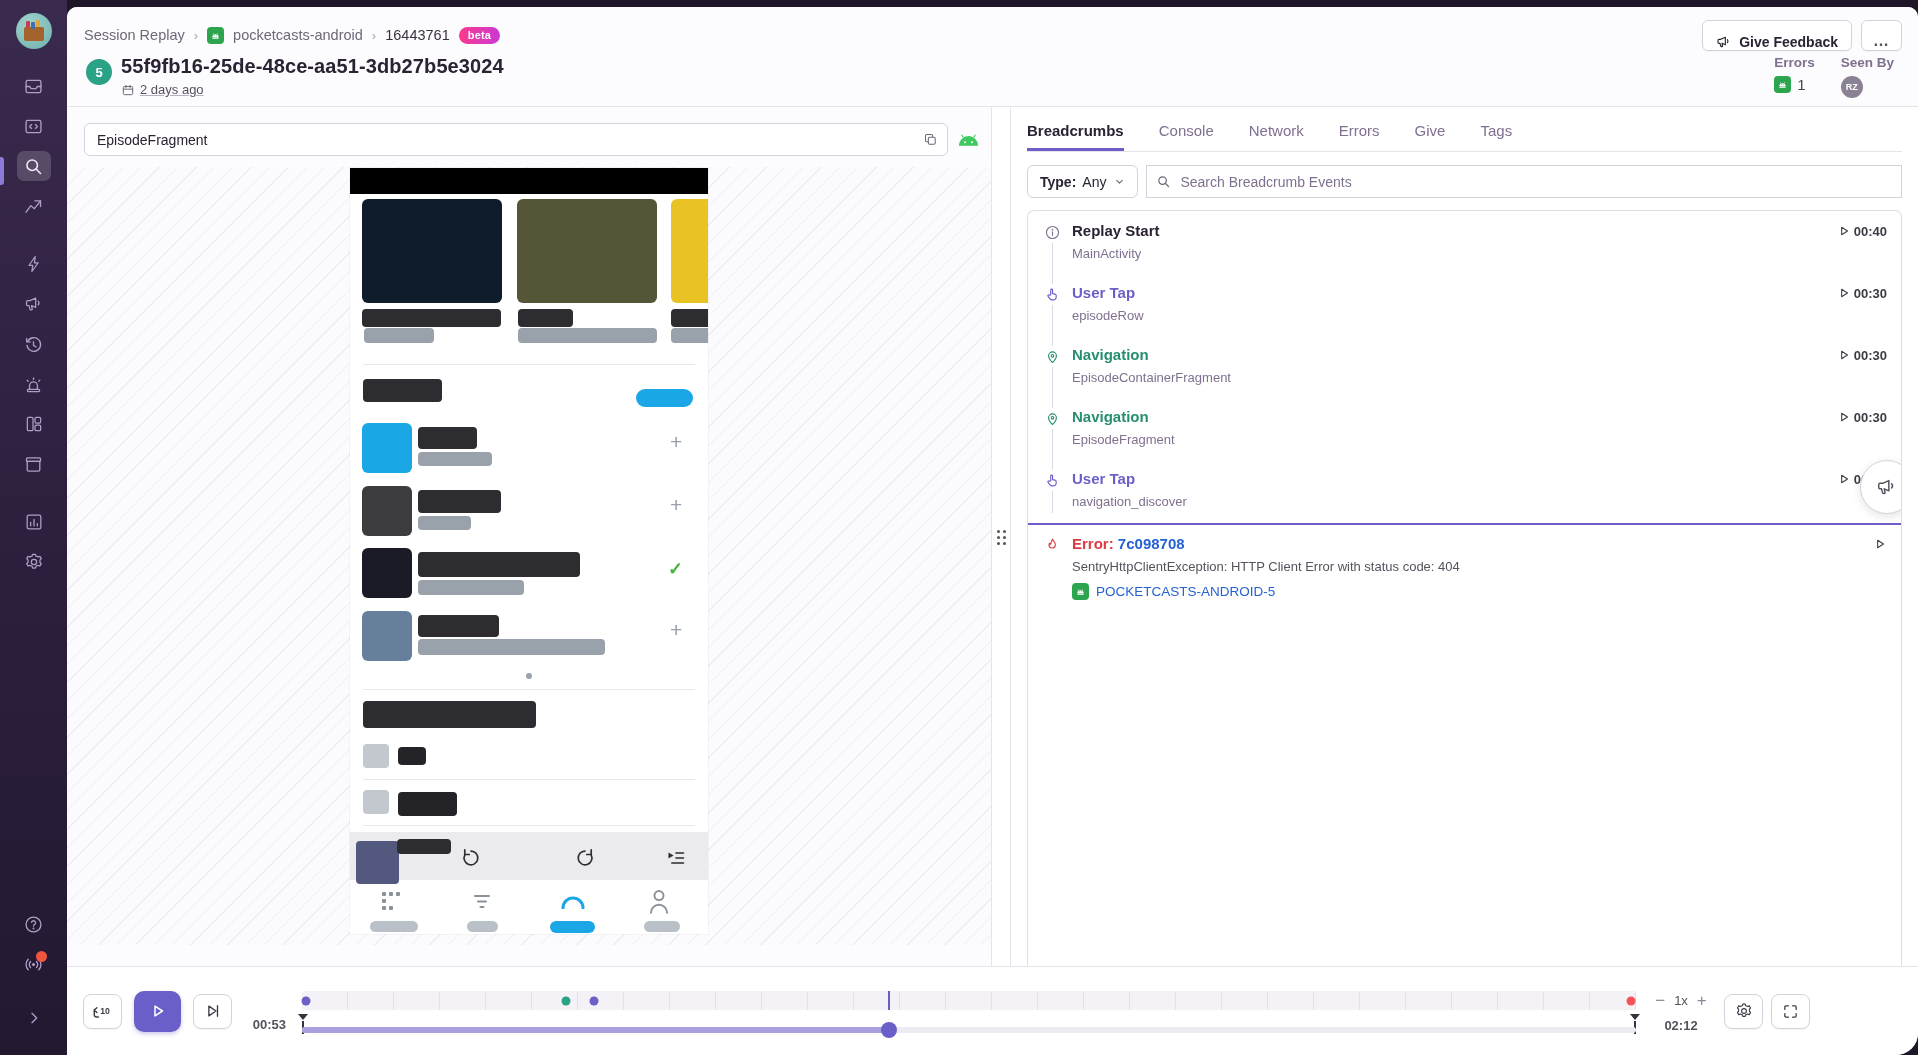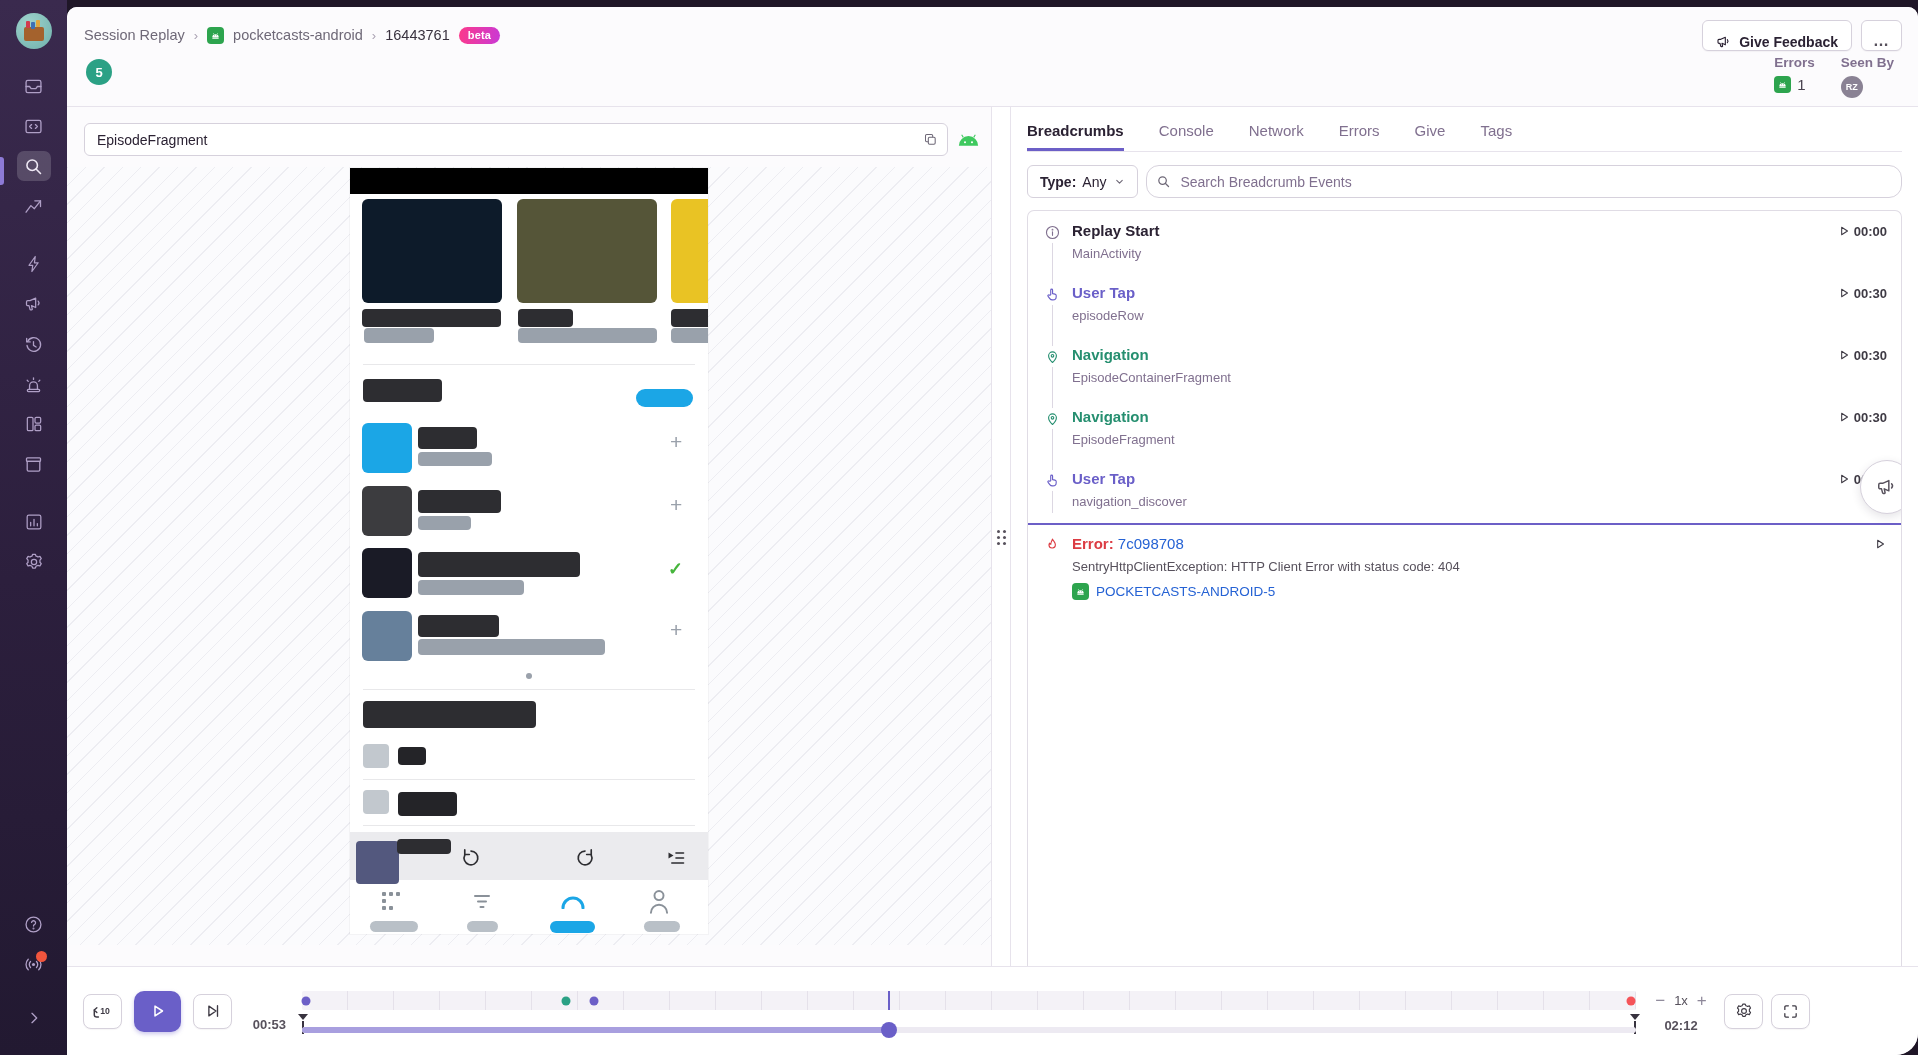--- a/index.html
+++ b/index.html
@@ -95,21 +95,21 @@
   .details-panel{flex:1;display:flex;flex-direction:column;padding:0 16px;min-width:0;background:#fff;position:relative;}
   .tabs{display:flex;gap:35px;border-bottom:1px solid #e7e3ec;padding:15px 0 0 0;}
   .tab{font-size:15px;color:#80708f;padding-bottom:12px;cursor:pointer;}
   .tab.active{color:#2b2233;font-weight:700;box-shadow:inset 0 -3px 0 #6C5FC7;}
   .filter-row{display:flex;gap:8px;margin:13px 0 12px;}
   .type-pill{display:inline-flex;align-items:center;gap:6px;height:33px;border:1px solid #d6d1dc;border-radius:6px;
              background:#fff;padding:0 12px;font-size:14px;cursor:pointer;box-sizing:border-box;}
   .type-pill b{font-weight:700;color:#2b2233;}
   .type-pill .chev{color:#6e6877;margin-left:2px;}
   .crumb-search{flex:1;position:relative;}
-  .crumb-search input{width:100%;height:33px;border:1px solid #d6d1dc;border-radius:13px;padding:0 10px 0 33px;
+  .crumb-search input{width:100%;height:33px;border:1px solid #d6d1dc;border-radius:0;padding:0 10px 0 33px;
                       font-size:14px;color:#3b82f6;box-sizing:border-box;outline:none;font-family:inherit;background:#fff;}
   .crumb-search input::placeholder{color:#80708f;}
   .search-glyph{position:absolute;left:10px;top:9px;color:#6e6877;}
 
   .events-panel{flex:1;border:1px solid #e0dce5;border-bottom:none;border-radius:7px 7px 0 0;position:relative;overflow:hidden;}
   .events-list{position:relative;padding-top:2px;}
   .connector{position:absolute;left:24px;top:24px;height:278px;width:1px;background:#dcd7e2;}
   .event{display:flex;padding:9px 14px 8px 14px;min-height:45px;position:relative;}
   .event-icon{width:21px;height:21px;border-radius:50%;background:#fff;display:flex;align-items:center;justify-content:center;
               margin-right:9px;z-index:1;flex:0 0 21px;}
@@ -117,21 +117,21 @@
   .event-title{font-size:15px;font-weight:700;color:#2b2233;}
   .event-desc{font-size:13px;color:#80708f;margin-top:7px;}
   .event-right{display:flex;align-items:flex-start;gap:3px;color:#3e3a44;font-size:13px;font-weight:600;padding-top:2px;}
   .t-info .event-title{color:#2b2233;}
   .t-tap .event-title,.t-tap .event-icon{color:#6a5fc8;}
   .t-nav .event-title,.t-nav .event-icon{color:#268f70;}
   .t-info .event-icon{color:#80708f;}
   .event-error{border-top:2px solid #6C5FC7;padding-top:10px;}
   .event-error .event-icon{color:#dc3c43;}
   .error-title{color:#dc3c43;}
-  .error-id{color:#2562d4;font-weight:400;cursor:pointer;text-align:right;}
+  .error-id{color:#2562d4;font-weight:700;cursor:pointer;text-align:right;}
   .event-error .event-desc{color:#57515c;}
   .issue-row{display:flex;align-items:center;gap:7px;margin-top:9px;}
   .issue-link{font-size:13.5px;color:#2562d4;cursor:pointer;}
   .fab{position:absolute;right:-13px;top:249px;width:52px;height:52px;border-radius:50%;background:#fff;
        border:1px solid #d6d1dc;box-shadow:0 3px 10px rgba(40,30,60,.12);display:flex;align-items:center;justify-content:center;
        color:#57515c;cursor:pointer;z-index:5;}
 
   
   .player-bar{height:88px;border-top:1px solid #e7e3ec;background:#fff;display:flex;align-items:center;
               padding:0 14px 0 16px;gap:12px;}
@@ -332,20 +332,32 @@
               </span>
             <span>Give Feedback</span>
           </button>
           <button class="btn btn-icononly">
               <span>…</span>
             </button>
         </div>
       </div>
       <div class="title-row">
         <div class="session-badge">5</div>
+        <div>
+          <div class="session-title">55f9fb16-25de-48ce-aa51-3db27b5e3024</div>
+          <div class="session-meta">
+            <span>
+                <svg width="14" height="14" viewBox="0 0 24 24" fill="none" stroke="#6e6877" stroke-width="1.7" stroke-linecap="round">
+                  <rect x="4" y="6" width="16" height="14" rx="2"></rect>
+                  <path d="M4 10.5h16M8.5 4v4M15.5 4v4"></path>
+                </svg>
+              </span>
+            <span class="ago">2 days ago</span>
+          </div>
+        </div>
         <div class="header-stats">
           <div>
             <div class="stat-label">Errors</div>
             <div class="stat-value">
               <span class="android-badge">
                 <svg width="11" height="11" viewBox="0 0 24 24" fill="#fff">
                     <path d="M5 16a7 7 0 0 1 14 0z"></path>
                     <circle cx="9.5" cy="12.5" r="0.9" fill="#2da44e"></circle>
                     <circle cx="14.5" cy="12.5" r="0.9" fill="#2da44e"></circle>
                     <path d="M7.6 9.2 6.2 7l.8-.5 1.5 2.2zM16.4 9.2 17.8 7l-.8-.5-1.5 2.2z"></path>
@@ -533,21 +545,21 @@
               <div class="event-body">
                 <div class="event-title">Replay Start</div>
                 <div class="event-desc">MainActivity</div>
               </div>
               <div class="event-right">
                 <span>
                     <svg width="14" height="14" viewBox="0 0 24 24" fill="none" stroke="currentColor" stroke-width="1.8" stroke-linejoin="round">
                       <path d="M8 5.5v13l10-6.5z"></path>
                     </svg>
                   </span>
-                <span>00:00</span>
+                <span>00:40</span>
               </div>
             </div>
 
             <div class="event t-tap">
               <div class="event-icon">
                   <svg width="17" height="17" viewBox="0 0 24 24" fill="none" stroke="currentColor" stroke-width="1.6" stroke-linecap="round" stroke-linejoin="round">
                     <path d="M9.5 12.5V5.8a1.3 1.3 0 0 1 2.6 0v5l3.4.7c1 .2 1.7 1 1.7 2v1.6a4.5 4.5 0 0 1-4.5 4.5h-.9a4.5 4.5 0 0 1-3.6-1.8l-2.4-3.2a1.2 1.2 0 0 1 1.7-1.7z"></path>
                   </svg>
                 </div>
               <div class="event-body">

